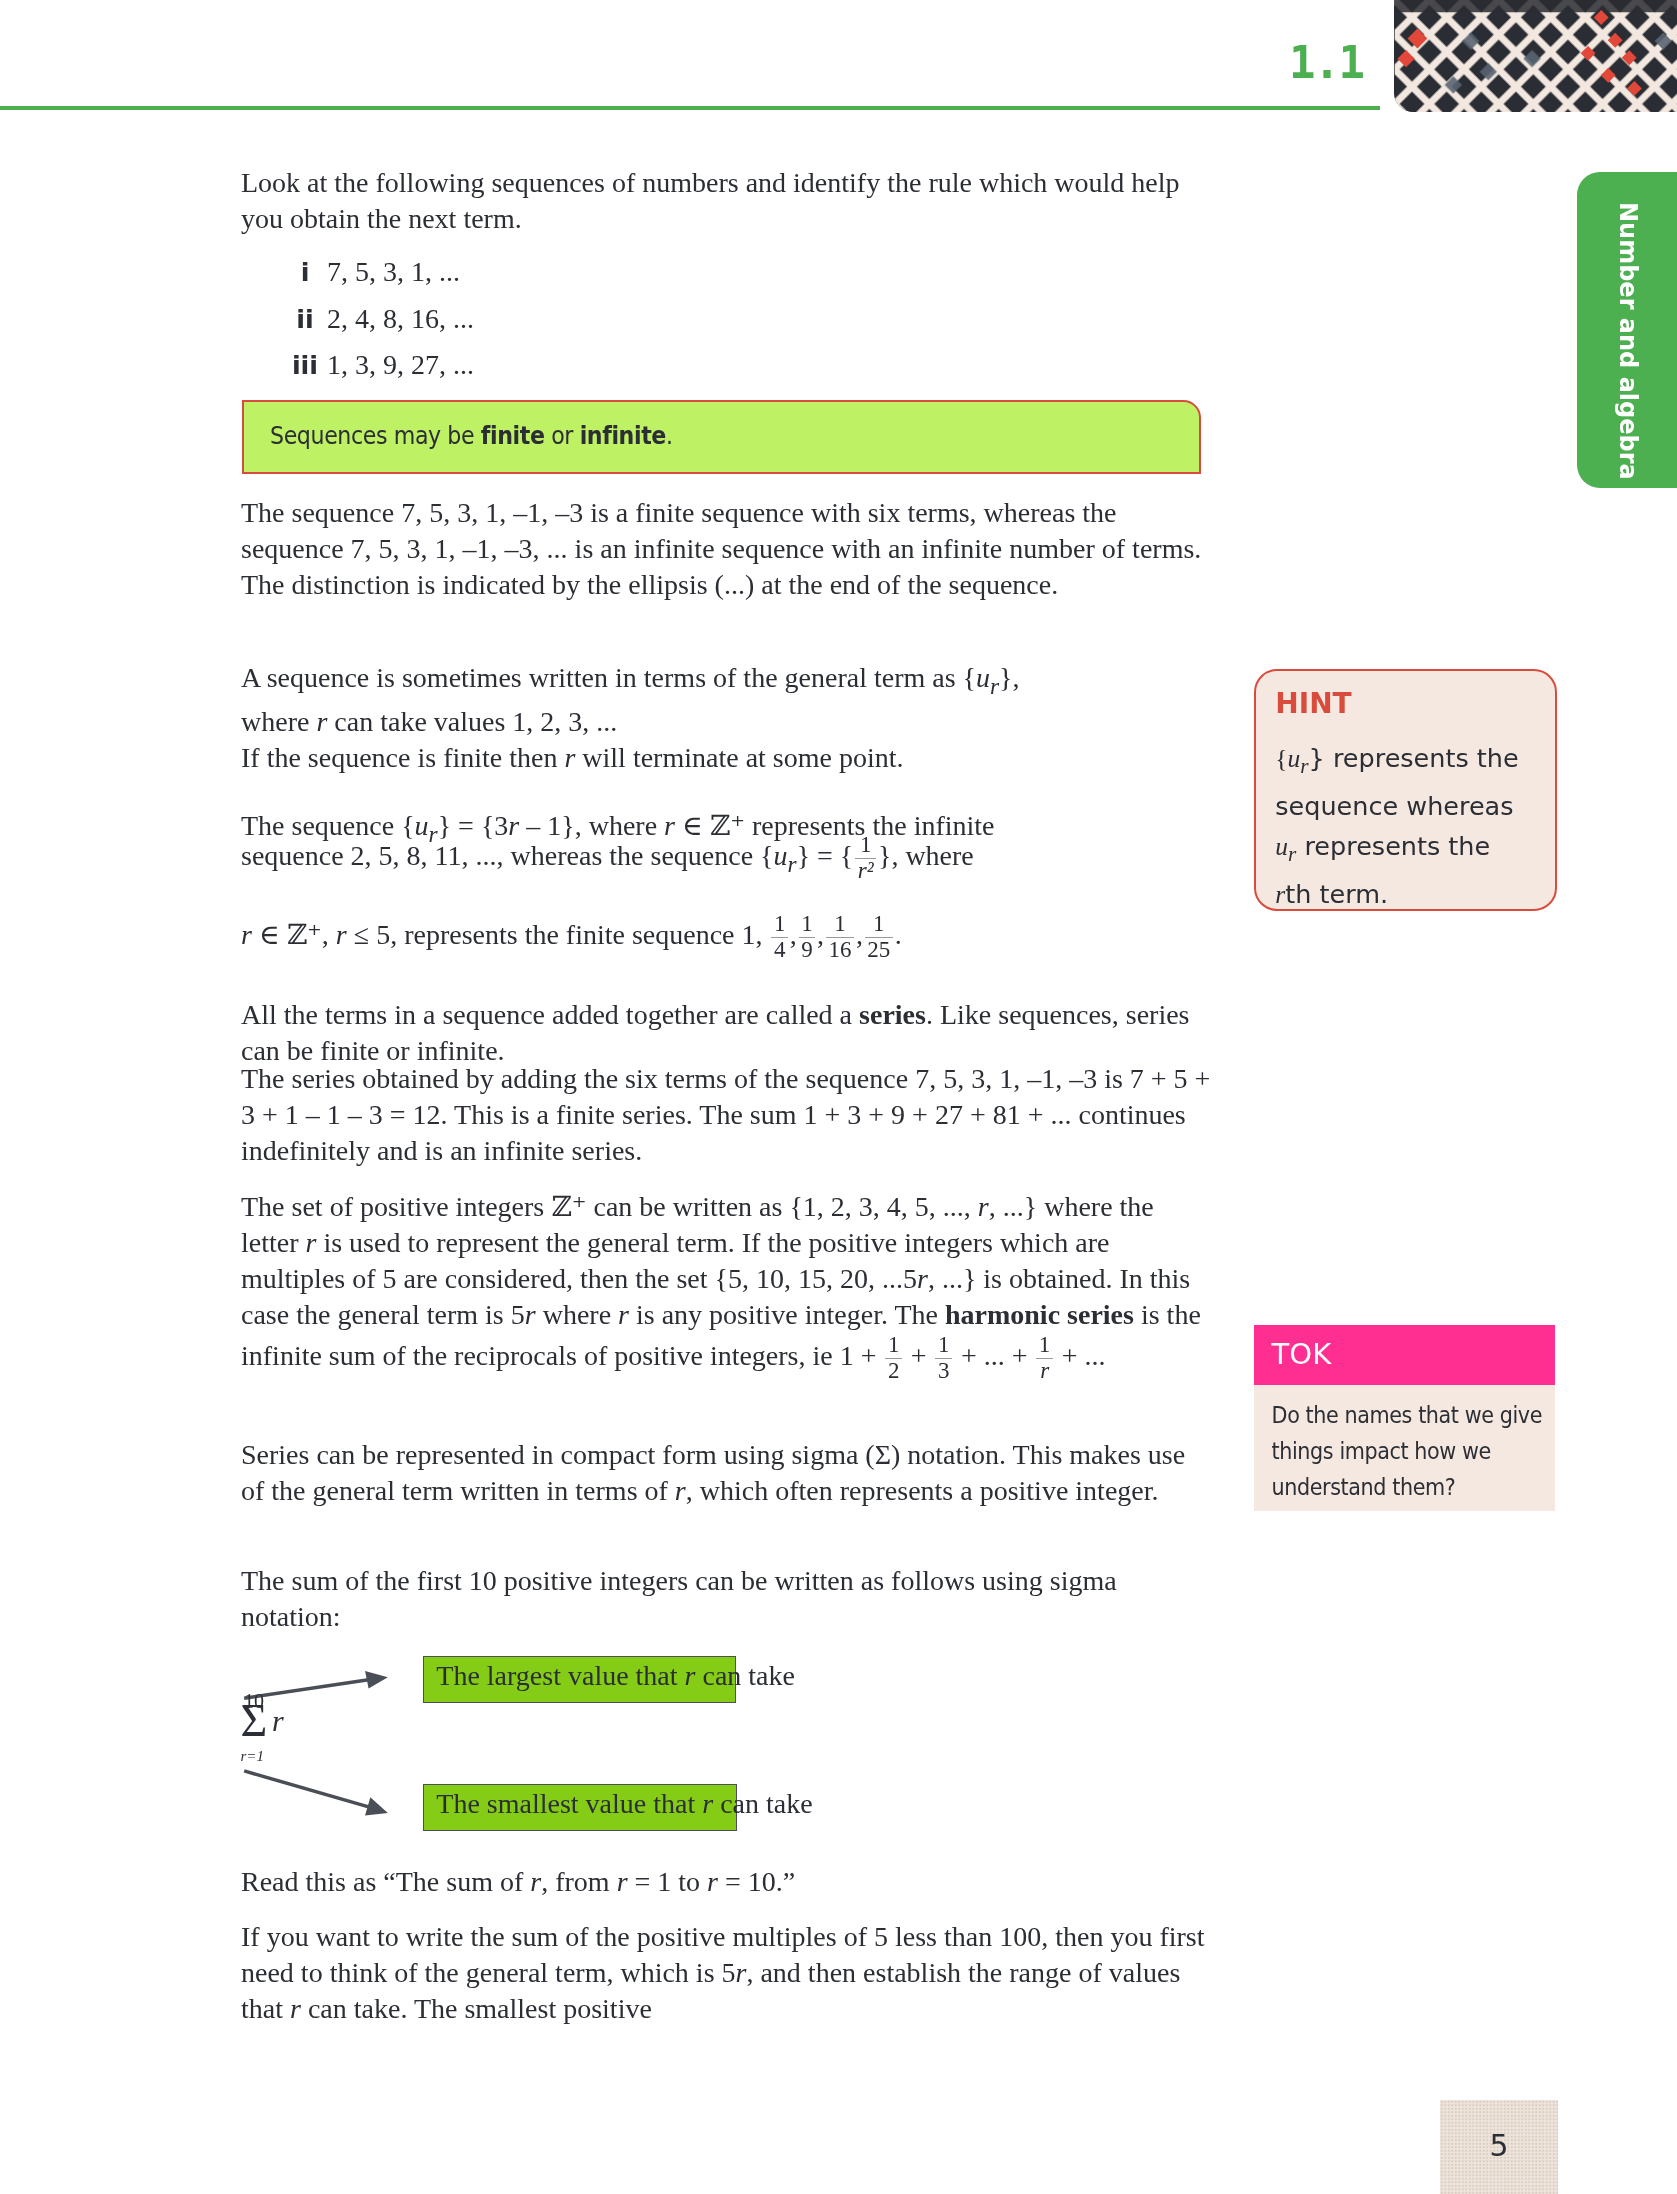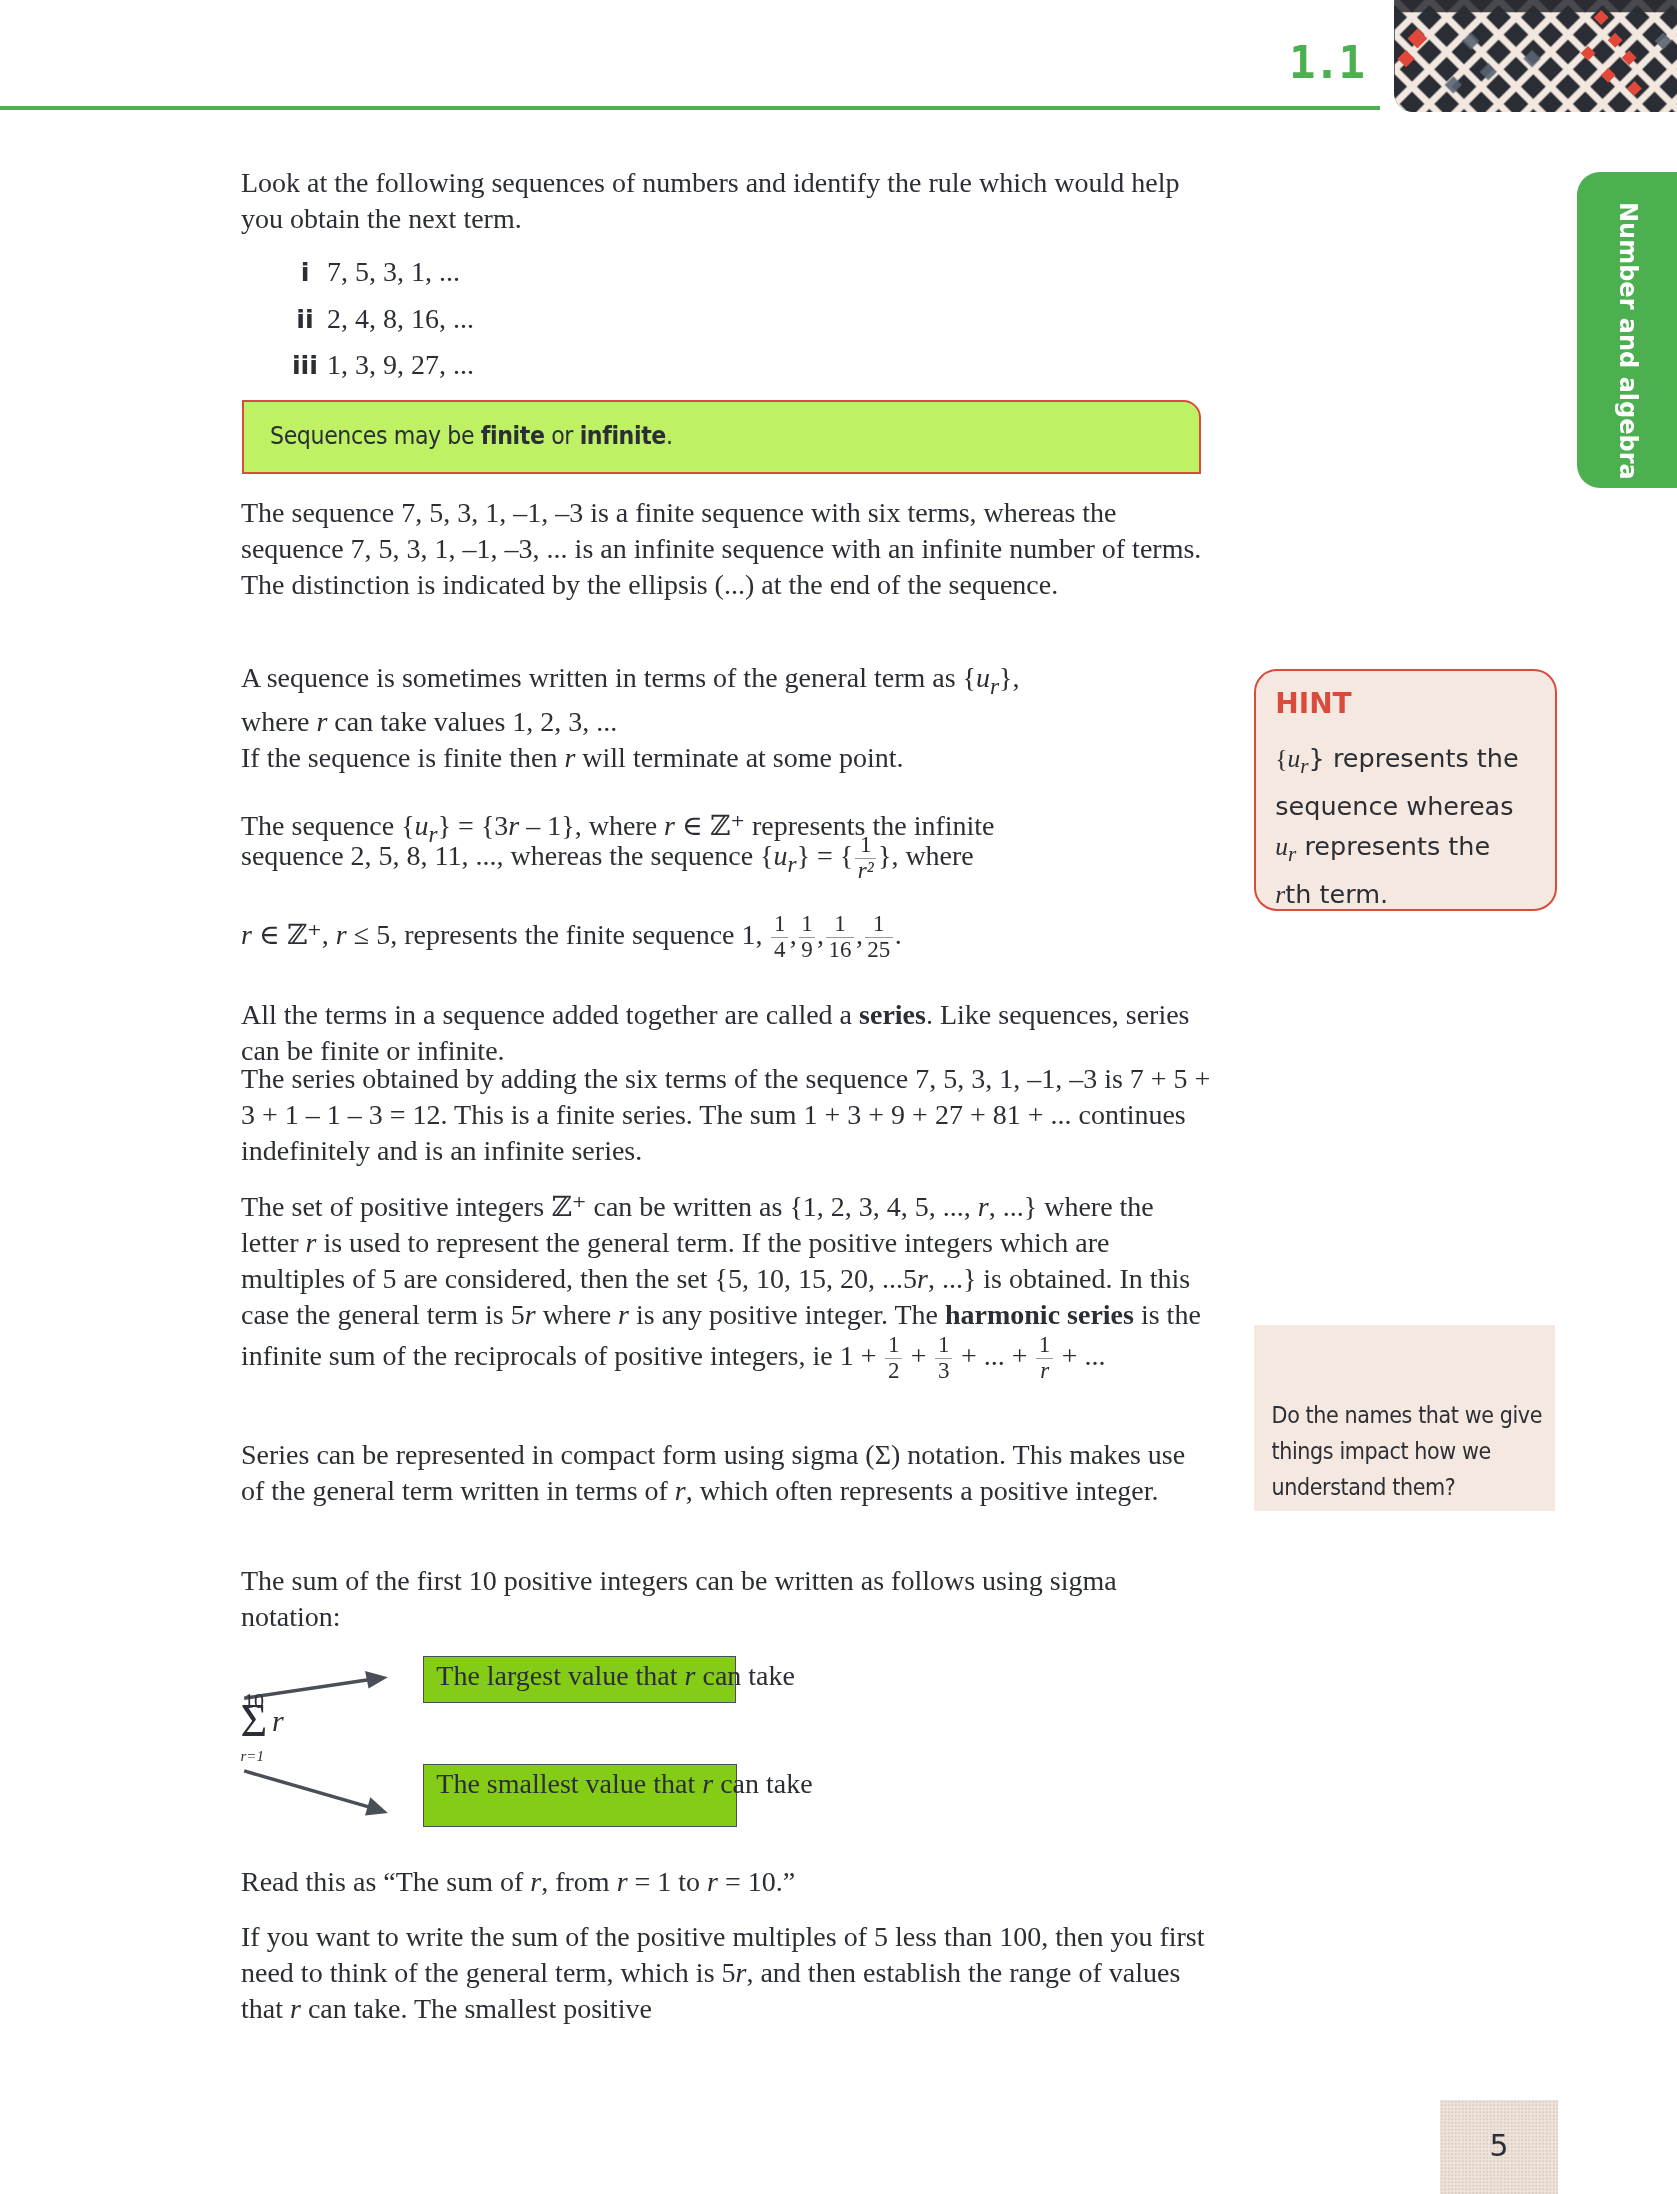--- a/index.html
+++ b/index.html
@@ -141,36 +141,39 @@
     <line x1="8" y1="55" x2="150" y2="34" stroke="#4a4f57" stroke-width="4"></line>
     <polygon points="146,24 172,31 150,44" fill="#4a4f57"></polygon>
     <line x1="8" y1="138" x2="150" y2="179" stroke="#4a4f57" stroke-width="4"></line>
     <polygon points="152,168 172,186 146,189" fill="#4a4f57"></polygon>
   </svg>
   <div class="abs" style="left:7px;top:40px;font-size:20px;">10</div>
   <div class="abs" style="left:3.5px;top:46px;font-size:46px;line-height:49px;">Σ</div>
   <i class="abs" style="left:35px;top:54px;font-size:30px;">r</i>
   <i class="abs" style="left:3.5px;top:98px;font-size:15px;">r=1</i>
   <div class="diagram-box" style="left:186px;top:6.1px;width:313px;height:47px;"><span>The largest value that </span><i>r</i><span> can take</span></div>
-  <div class="diagram-box" style="left:186px;top:114px;width:314px;height:63px;"><span>The smallest value that </span><i>r</i><span> can take</span></div>
+  <div class="diagram-box" style="left:186px;top:134px;width:314px;height:47px;"><span>The smallest value that </span><i>r</i><span> can take</span></div>
 </div>
 
 <div class="abs para" style="top:1864px;"><span>Read this as “The sum of </span><i>r</i><span>, from </span><i>r</i><span> = 1 to </span><i>r</i><span> = 10.”</span></div>
 
 <div class="abs para" style="top:1919px;"><span>If you want to write the sum of the positive multiples of 5 less than 100, then you first need to think of the general term, which is 5</span><i>r</i><span>, and then establish the range of values that </span><i>r</i><span> can take. The smallest positive</span></div>
 
 <div class="abs" id="hint-box">
   <div id="hint-title">HINT</div>
   <div id="hint-body">
     <span class="serif">{</span><i class="serif">u</i><sub><i class="serif">r</i></sub><span>} represents the sequence whereas</span><br>
     <i class="serif">u</i><sub><i class="serif">r</i></sub><span> represents the</span><br>
     <i class="serif">r</i><span>th term.</span>
   </div>
 </div>
 
 <div class="abs" id="tok-box">
+  <div id="tok-header">
+    <div id="tok-title">TOK</div>
+  </div>
   <div id="tok-body">Do the names that we give things impact how we understand them?</div>
 </div>
 
 <div class="abs" id="page-number-box">
   <div id="page-number">5</div>
 </div>
 
 
 </body></html>

